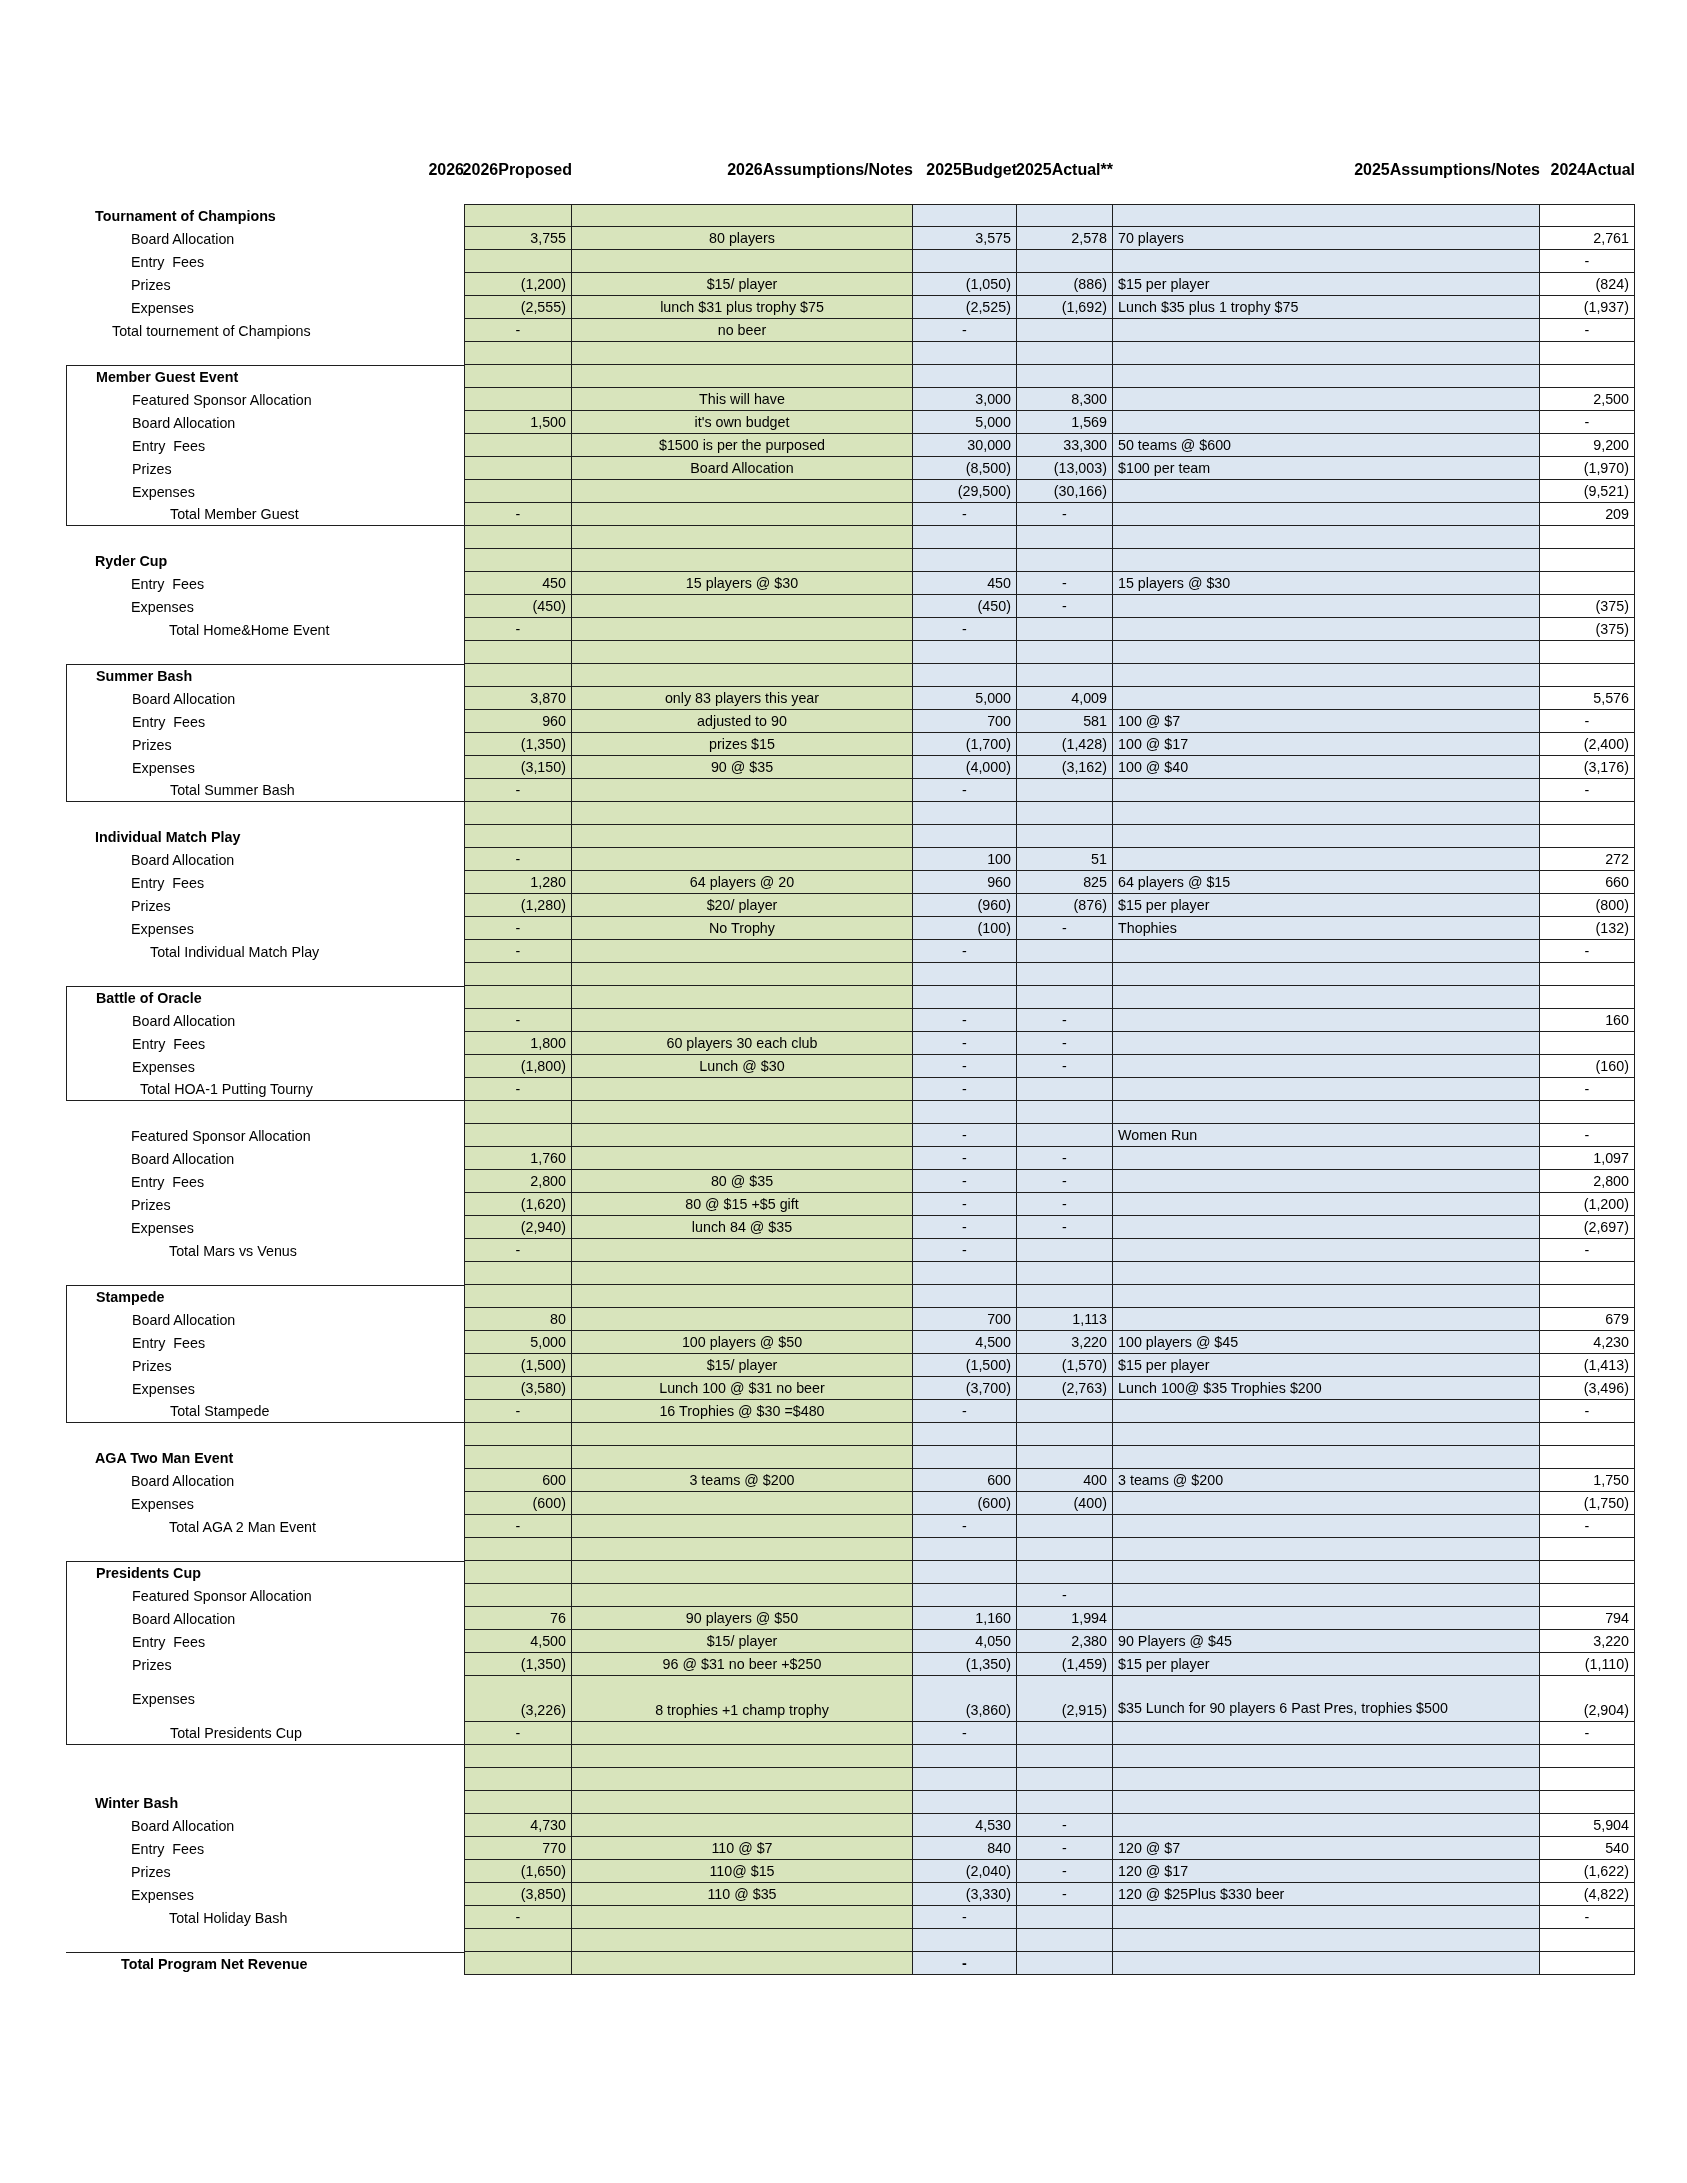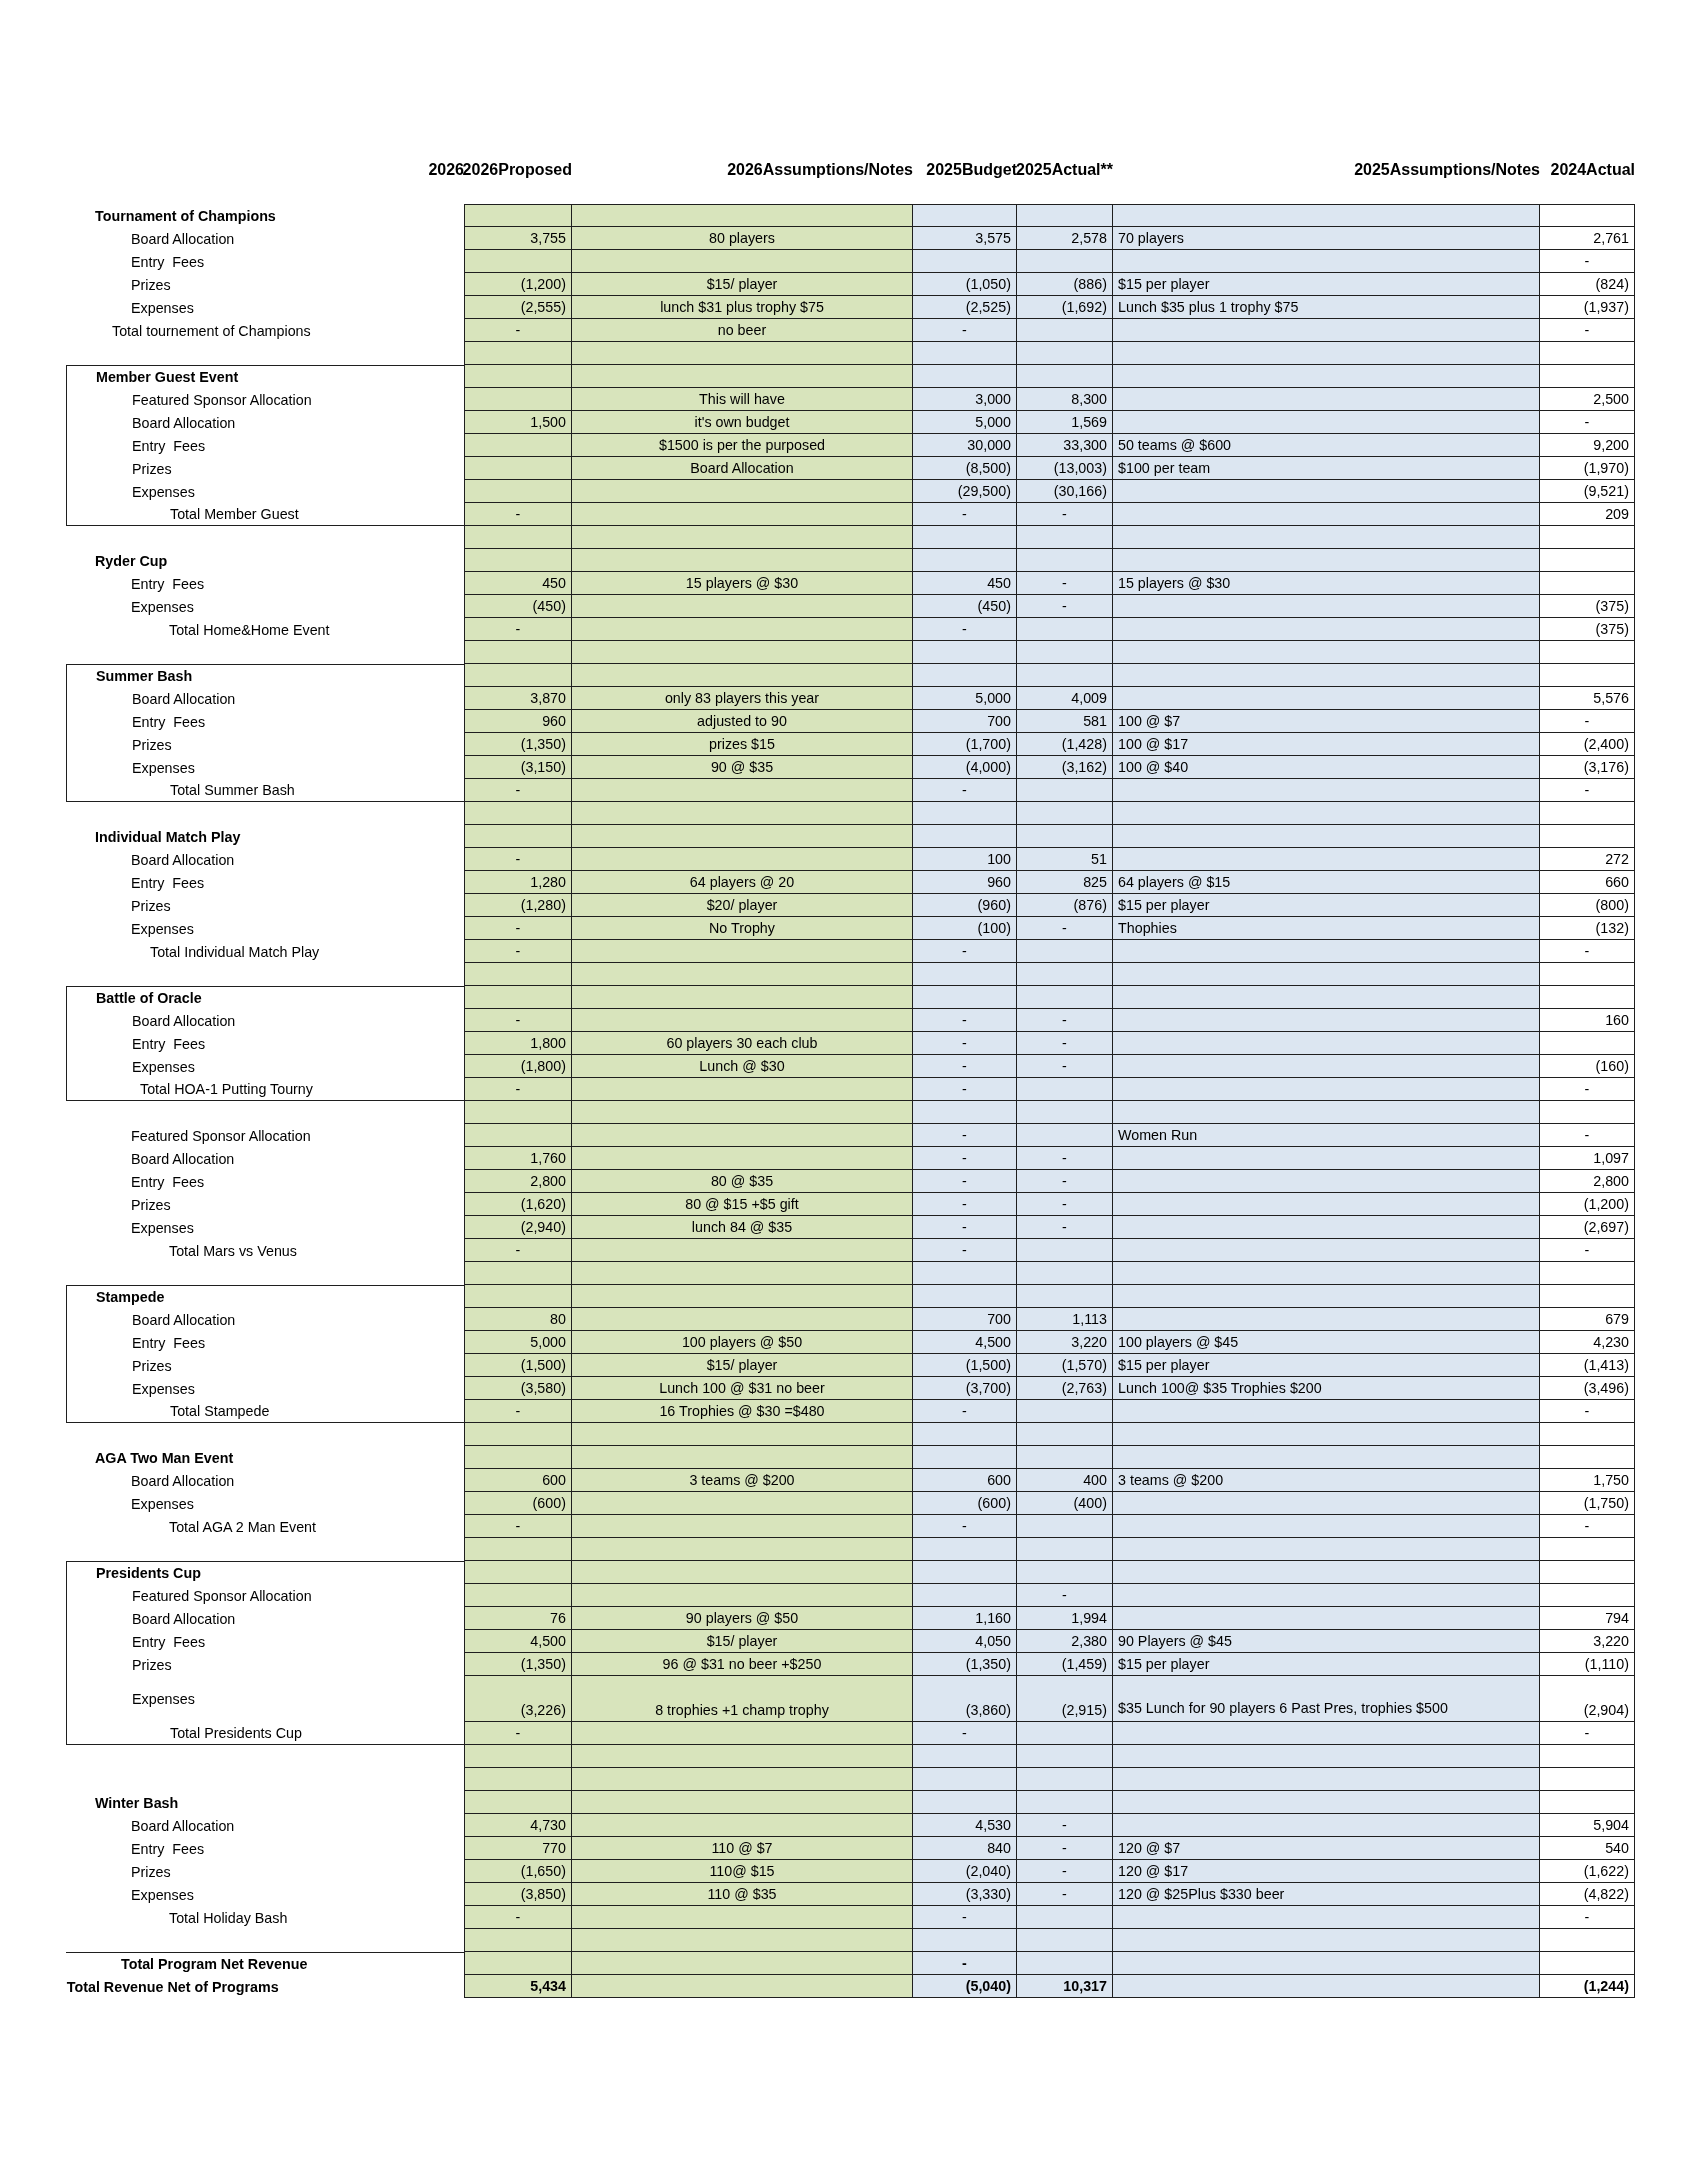--- a/index.html
+++ b/index.html
@@ -912,28 +912,17 @@
           <div class="lbl">
             <div class="lblbox t-grand">Total Program Net Revenue</div>
           </div>
           <div class="cell c1 bold"></div>
           <div class="cell c2 bold"></div>
           <div class="cell c3 dash bold">-</div>
           <div class="cell c4 bold"></div>
           <div class="cell c5 bold"></div>
           <div class="cell c6 bold"></div>
         </div>
-        <div class="row">
-          <div class="lbl">
-            <div class="lblbox t-grand2">Total Revenue Net of Programs</div>
-          </div>
-          <div class="cell c1 bold">5,434</div>
-          <div class="cell c2 bold"></div>
-          <div class="cell c3 bold">(5,040)</div>
-          <div class="cell c4 bold">10,317</div>
-          <div class="cell c5 bold"></div>
-          <div class="cell c6 bold">(1,244)</div>
-        </div>
       </div>
 
   </div>
 </div>
 
 
 </body></html>

